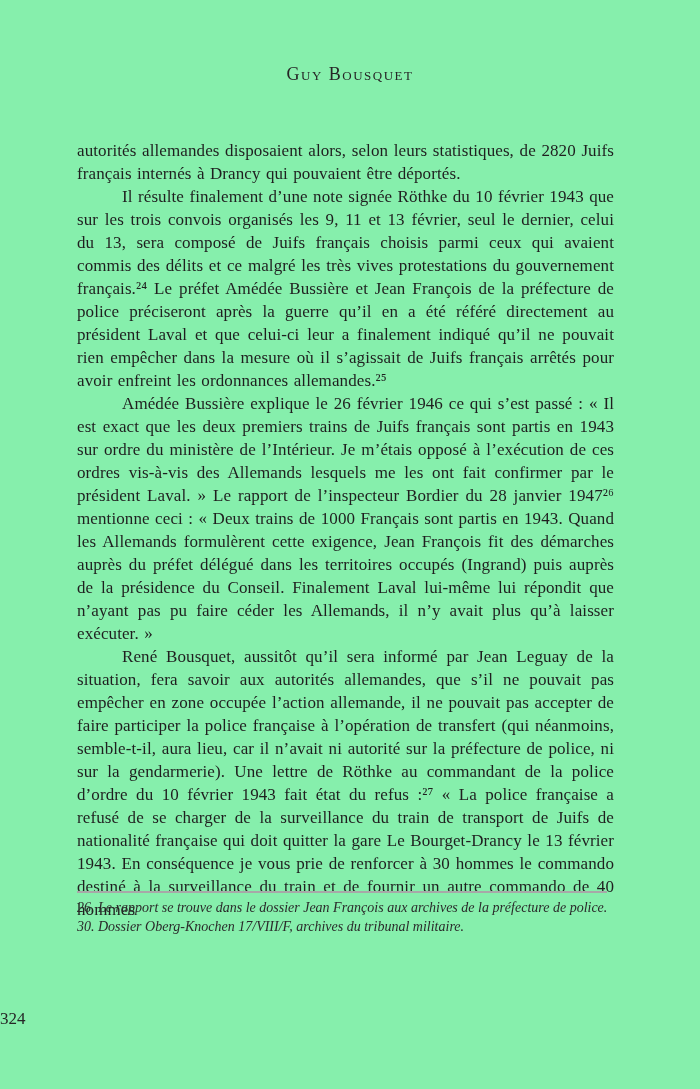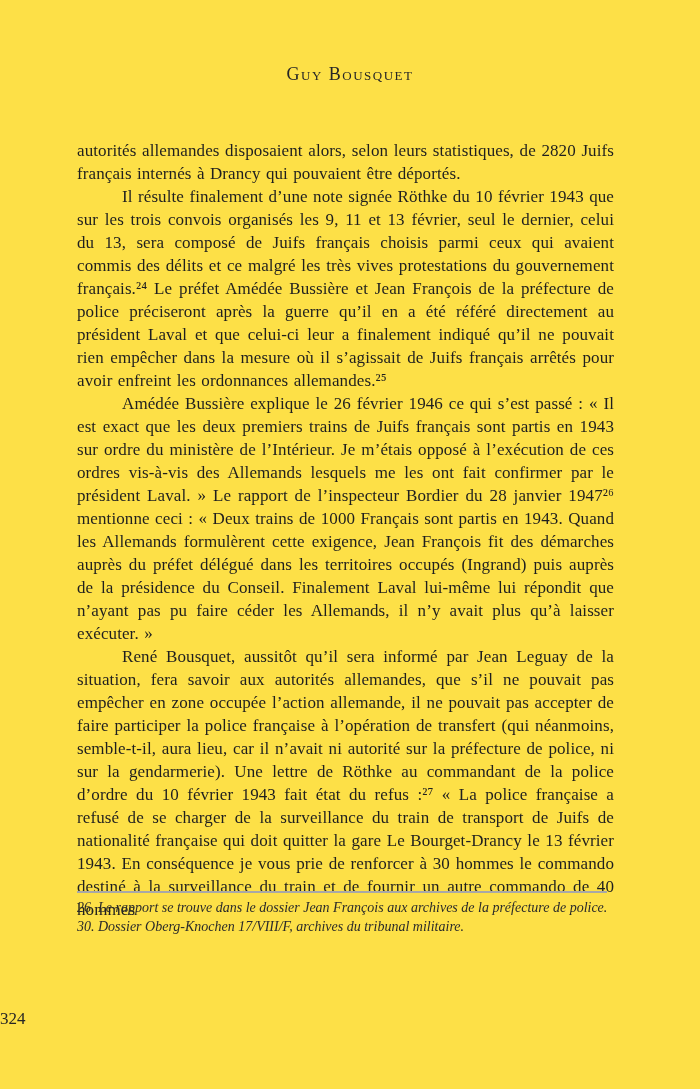--- a/index.html
+++ b/index.html
@@ -4,21 +4,21 @@
 <style>
   html, body {
     margin: 0;
     padding: 0;
     background: #ffffff;
   }
   .page {
     position: relative;
     width: 700px;
     height: 1089px;
-    background: #fde047;
+    background: #86efac;
     color: #212121;
     font-family: "Liberation Serif", "DejaVu Serif", serif;
     overflow: hidden;
   }
   .running-head {
     position: absolute;
     top: 64px;
     left: 0;
     width: 100%;
     text-align: center;

